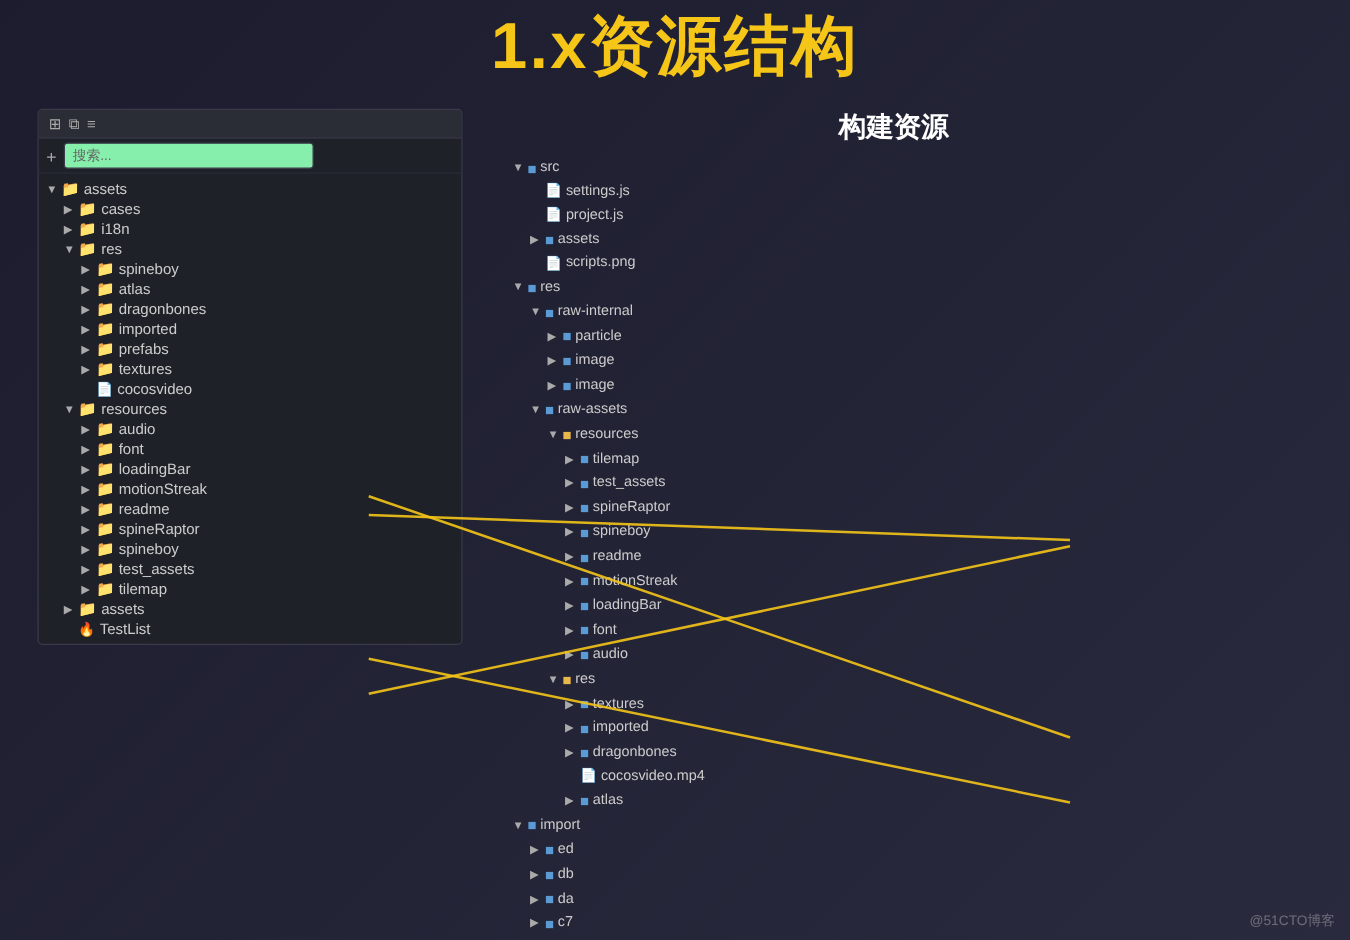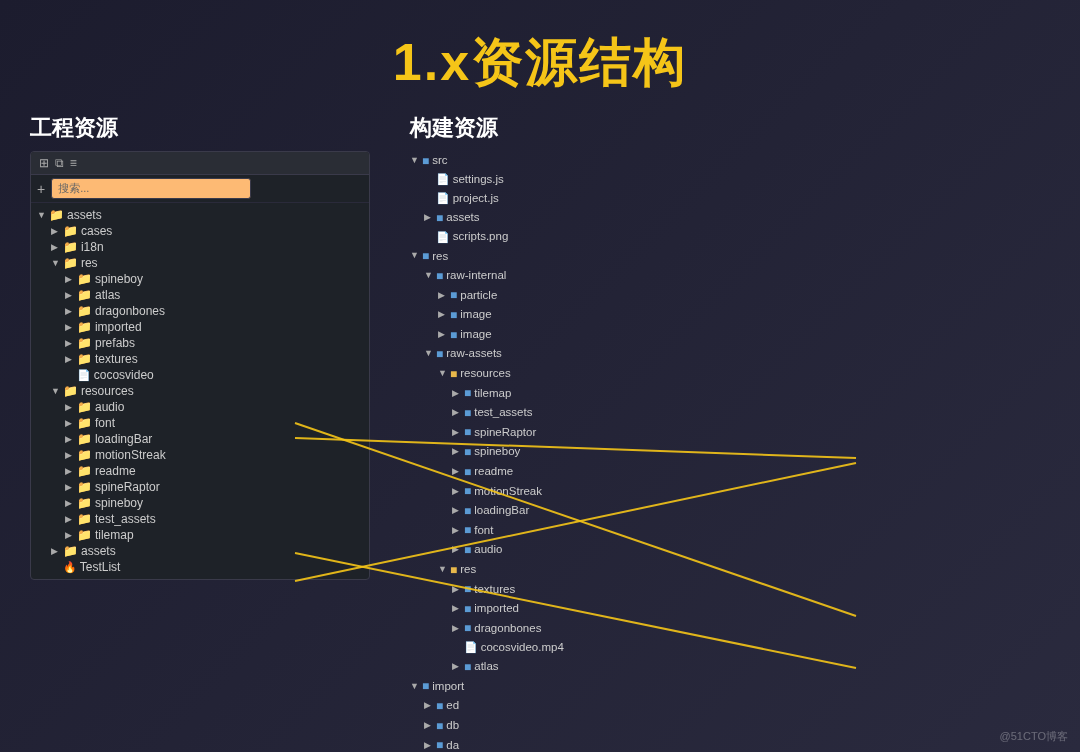--- a/index.html
+++ b/index.html
@@ -11,21 +11,21 @@
       font-family: 'PingFang SC', 'Microsoft YaHei', sans-serif;
       overflow: hidden;
       position: relative;
     }
 
     .main-title {
       text-align: center;
       font-size: 52px;
       font-weight: 900;
       color: #f5c518;
-      padding: 28px 0 10px 0;
+      padding: 2px 0 10px 0;
       letter-spacing: 2px;
     }
 
     .columns {
       display: flex;
       width: 100%;
       padding: 0 30px;
       gap: 20px;
       position: relative;
     }
@@ -90,21 +90,21 @@
       gap: 6px;
       border-bottom: 1px solid #2a2a3a;
     }
 
     .fm-add-btn {
       color: #aaa;
       font-size: 14px;
     }
 
     .fm-search {
-      background: #fdba74;
+      background: #86efac;
       border: 1px solid #3a3a4a;
       border-radius: 3px;
       padding: 2px 6px;
       color: #888;
       font-size: 11px;
       width: 200px;
     }
 
     .tree-view {
       padding: 4px 0;
@@ -188,21 +188,20 @@
     }
   </style>
 </head>
 <body>
 
 <div class="main-title">1.x资源结构</div>
 
 <div class="columns" style="margin-top:5px;">
 
   <div class="left-section">
-    <div class="section-label">工程资源</div>
 
     <div class="file-manager">
 
       <div class="file-manager-header">
         <span class="fm-icon">⊞</span>
         <span class="fm-actions">⧉</span>
         <span class="fm-actions">≡</span>
       </div>
 
       <div class="fm-toolbar">
@@ -335,21 +334,21 @@
     <line x1="295" y1="468" x2="856" y2="350" stroke="#f5c518" stroke-width="2" opacity="0.9"></line>
 
     <line x1="295" y1="310" x2="856" y2="503" stroke="#f5c518" stroke-width="2" opacity="0.9"></line>
 
     <line x1="295" y1="440" x2="856" y2="555" stroke="#f5c518" stroke-width="2" opacity="0.9"></line>
 
     <line x1="295" y1="325" x2="856" y2="345" stroke="#f5c518" stroke-width="2" opacity="0.9"></line>
   </svg>
 
   <div class="right-section">
-    <div class="section-label" style="text-align:left; margin-right: 30px;">构建资源</div>
+    <div class="section-label" style="text-align:center; margin-right: 30px;">构建资源</div>
 
     <div class="right-tree" id="right-tree">
         <div class="rt-item rt-i0">
           <span class="arrow" style="color:#aaa;font-size:9px;">▼ </span>
           <span class="folder-icon" style="color:#5b9bd5">■</span>
           <span>src</span>
         </div>
         <div class="rt-item rt-i1">
           <span class="arrow-space"></span>
           <span class="file-icon">📄</span>

